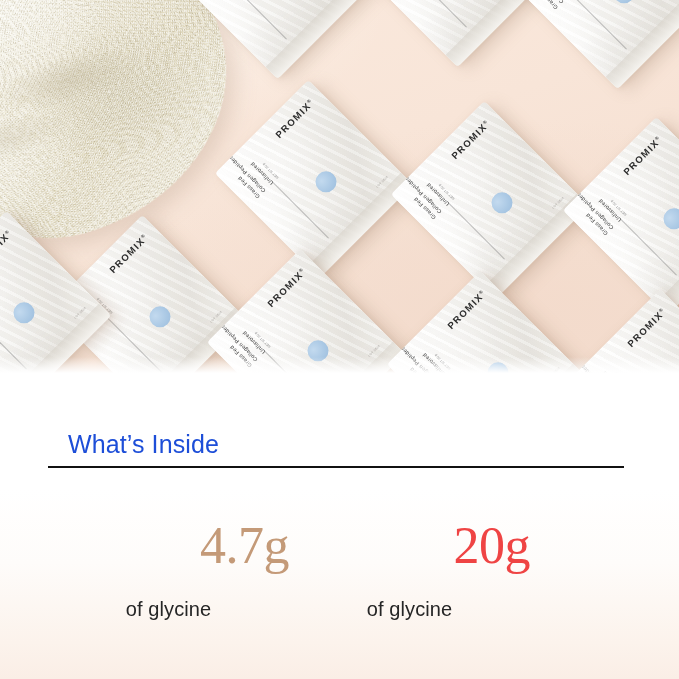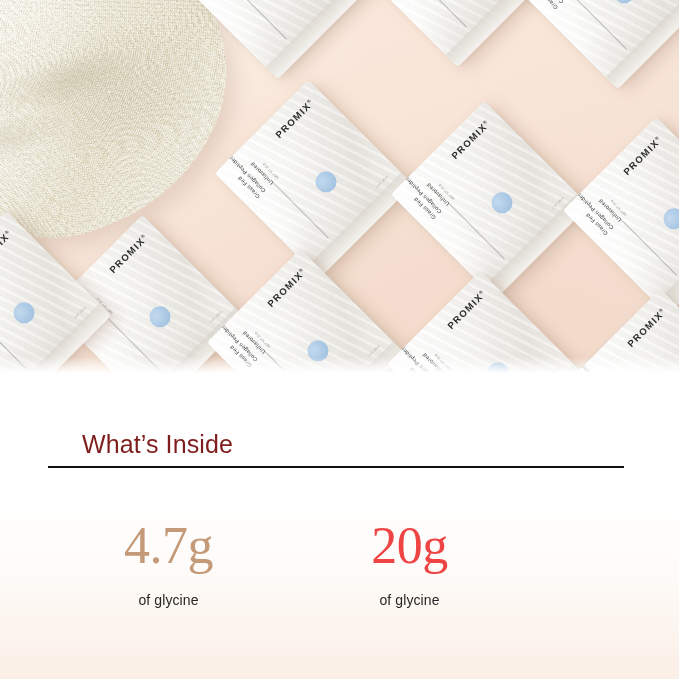--- a/index.html
+++ b/index.html
@@ -231,25 +231,25 @@
     left: 0;
     top: 373px;
     width: 679px;
     height: 306px;
     background:
       linear-gradient(180deg, #ffffff 0%, #ffffff 38%, #fefcfa 62%, #fcf3ec 88%, #faeee6 100%);
   }
 
   .section-heading {
     position: absolute;
-    left: 82px;
+    left: 68px;
     top: 431px;
     font-size: 25px;
     font-weight: 400;
-    color: #7f1d1d;
+    color: #1d4ed8;
     letter-spacing: 0.1px;
     line-height: 1.1;
   }
   .heading-rule {
     position: absolute;
     left: 48px;
     top: 466px;
     width: 576px;
     height: 2px;
     background: #111111;
@@ -265,24 +265,25 @@
   .stat {
     width: 241px;
     text-align: center;
   }
   .stat-value {
     font-family: "Liberation Serif", serif;
     font-size: 52px;
     line-height: 1.0;
     color: #c49a78;
     letter-spacing: -0.5px;
+    text-align: right;
   }
   .stat-label {
-    margin-top: 20px;
-    font-size: 14px;
+    margin-top: 26px;
+    font-size: 20px;
     color: #262626;
     letter-spacing: 0.1px;
   }
 </style>
 </head>
 <body>
 
 <div class="page">
 
   <div class="photo">

